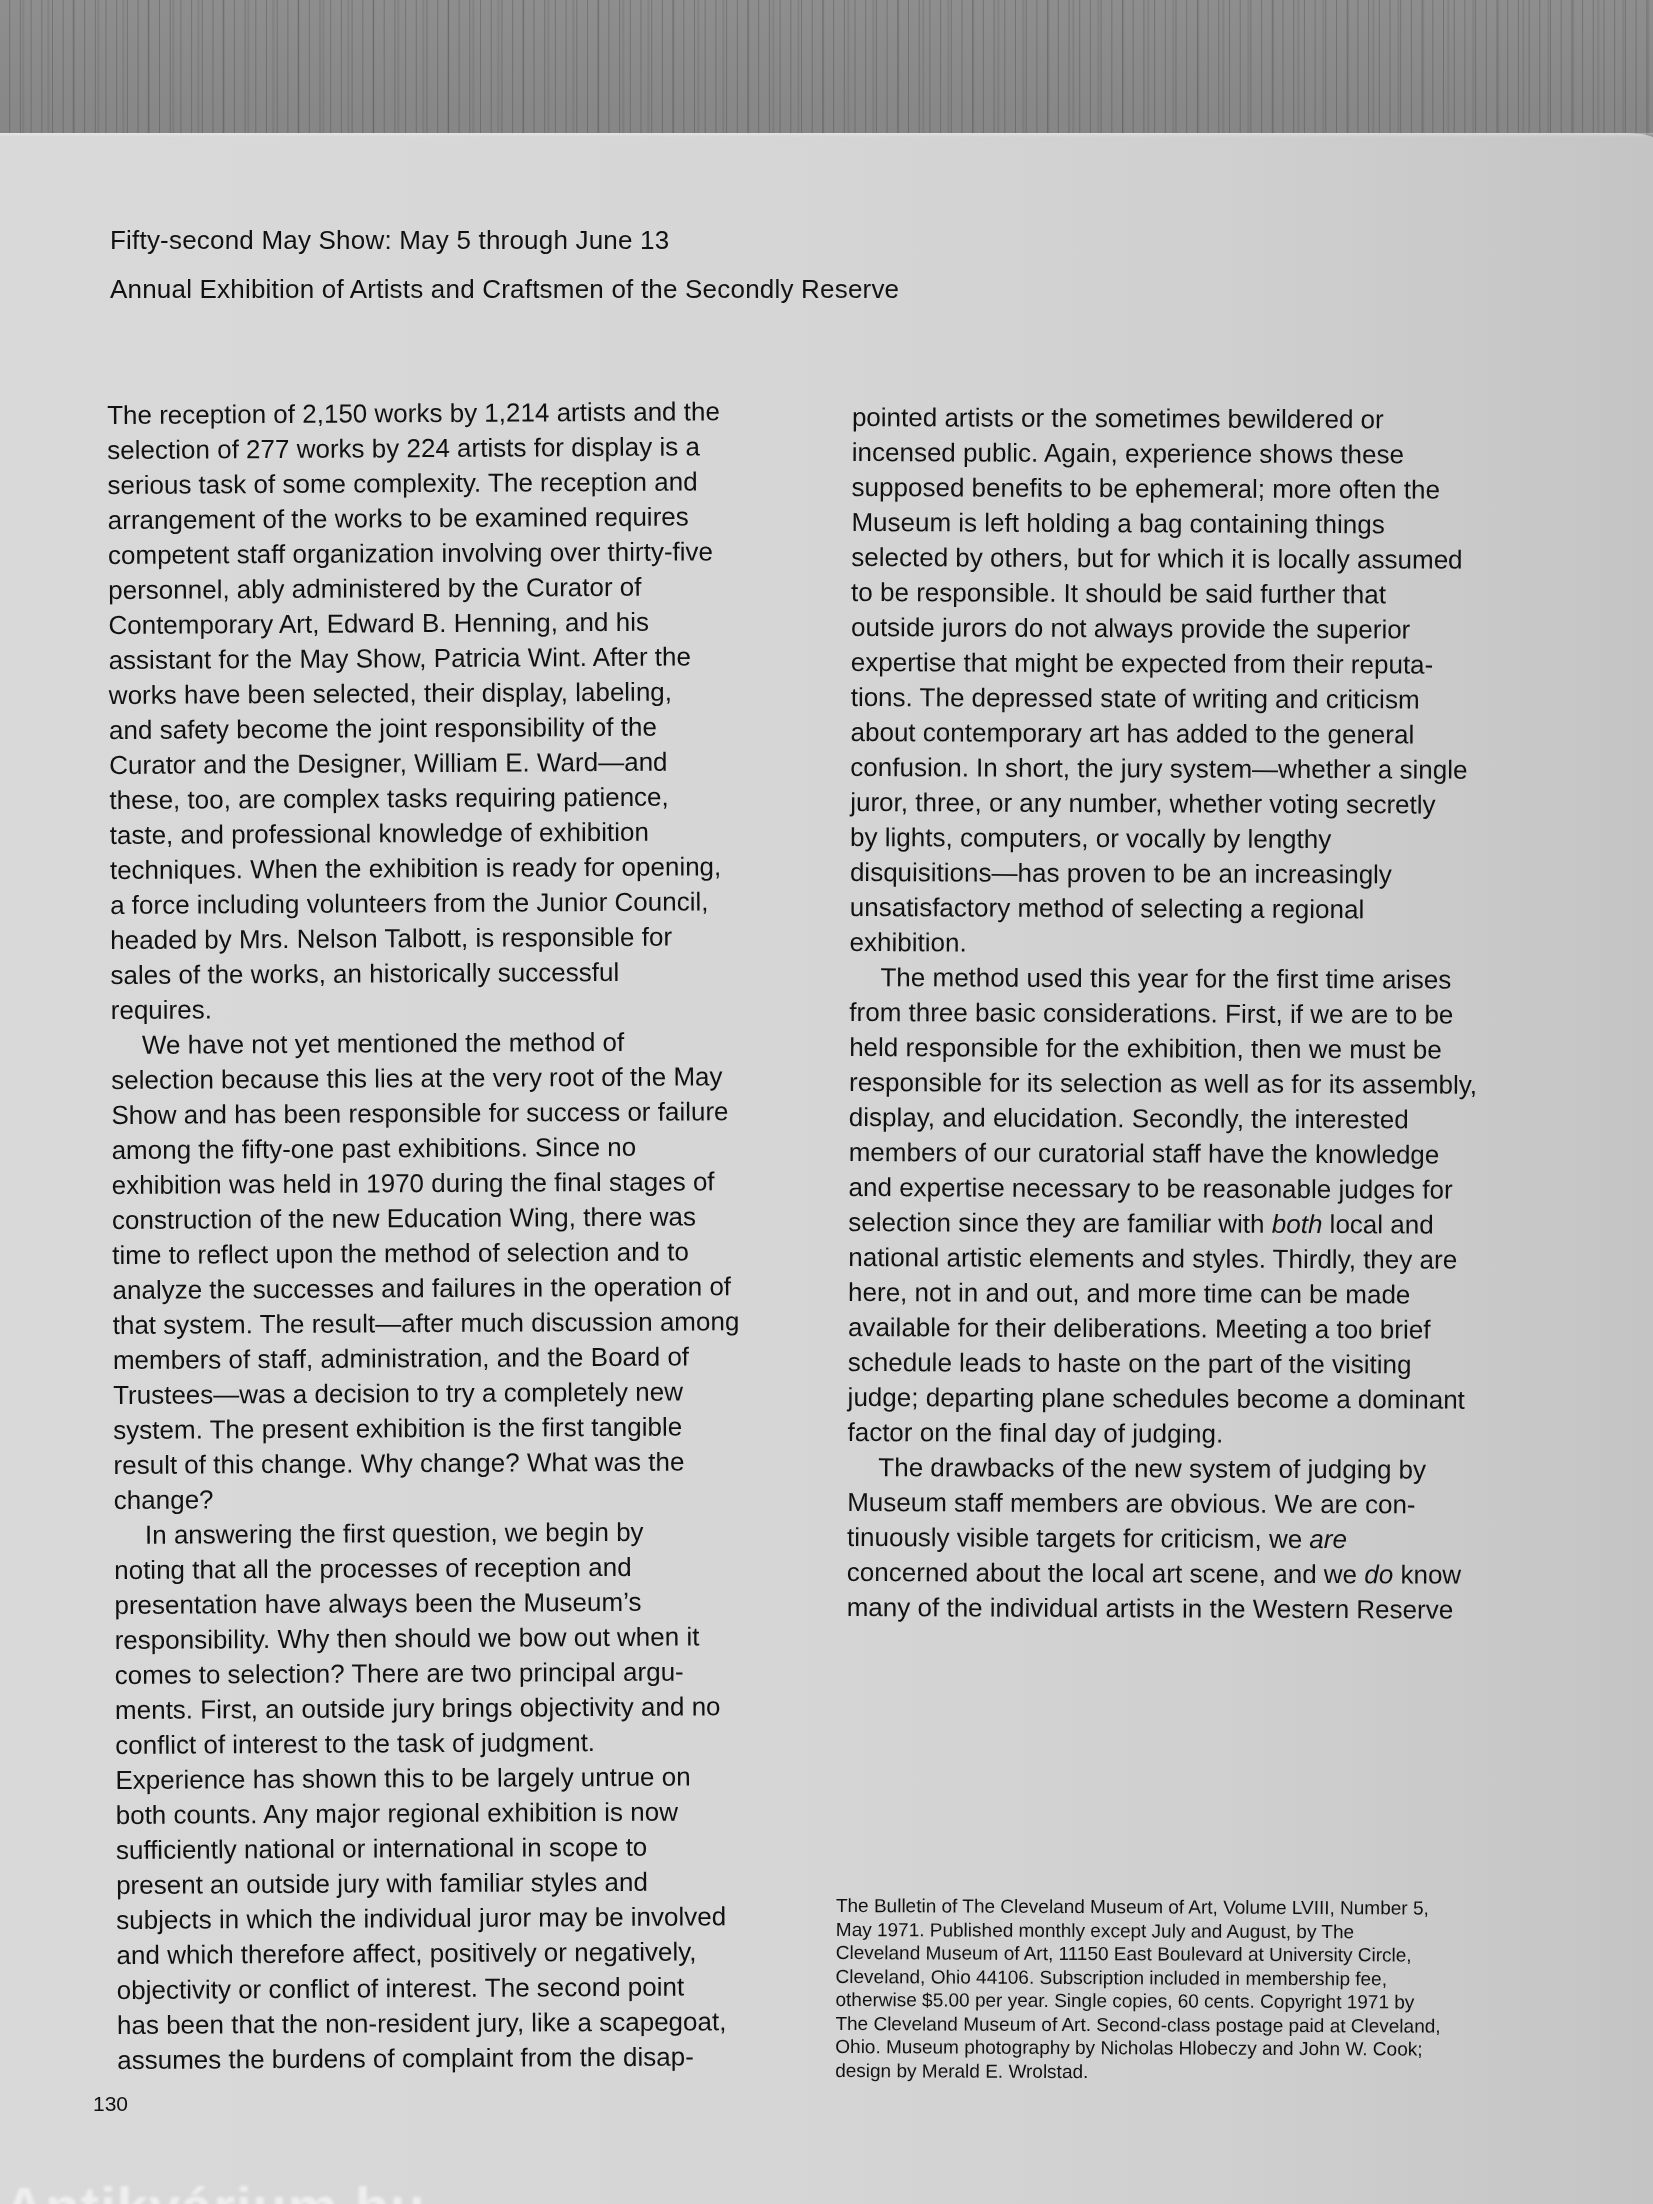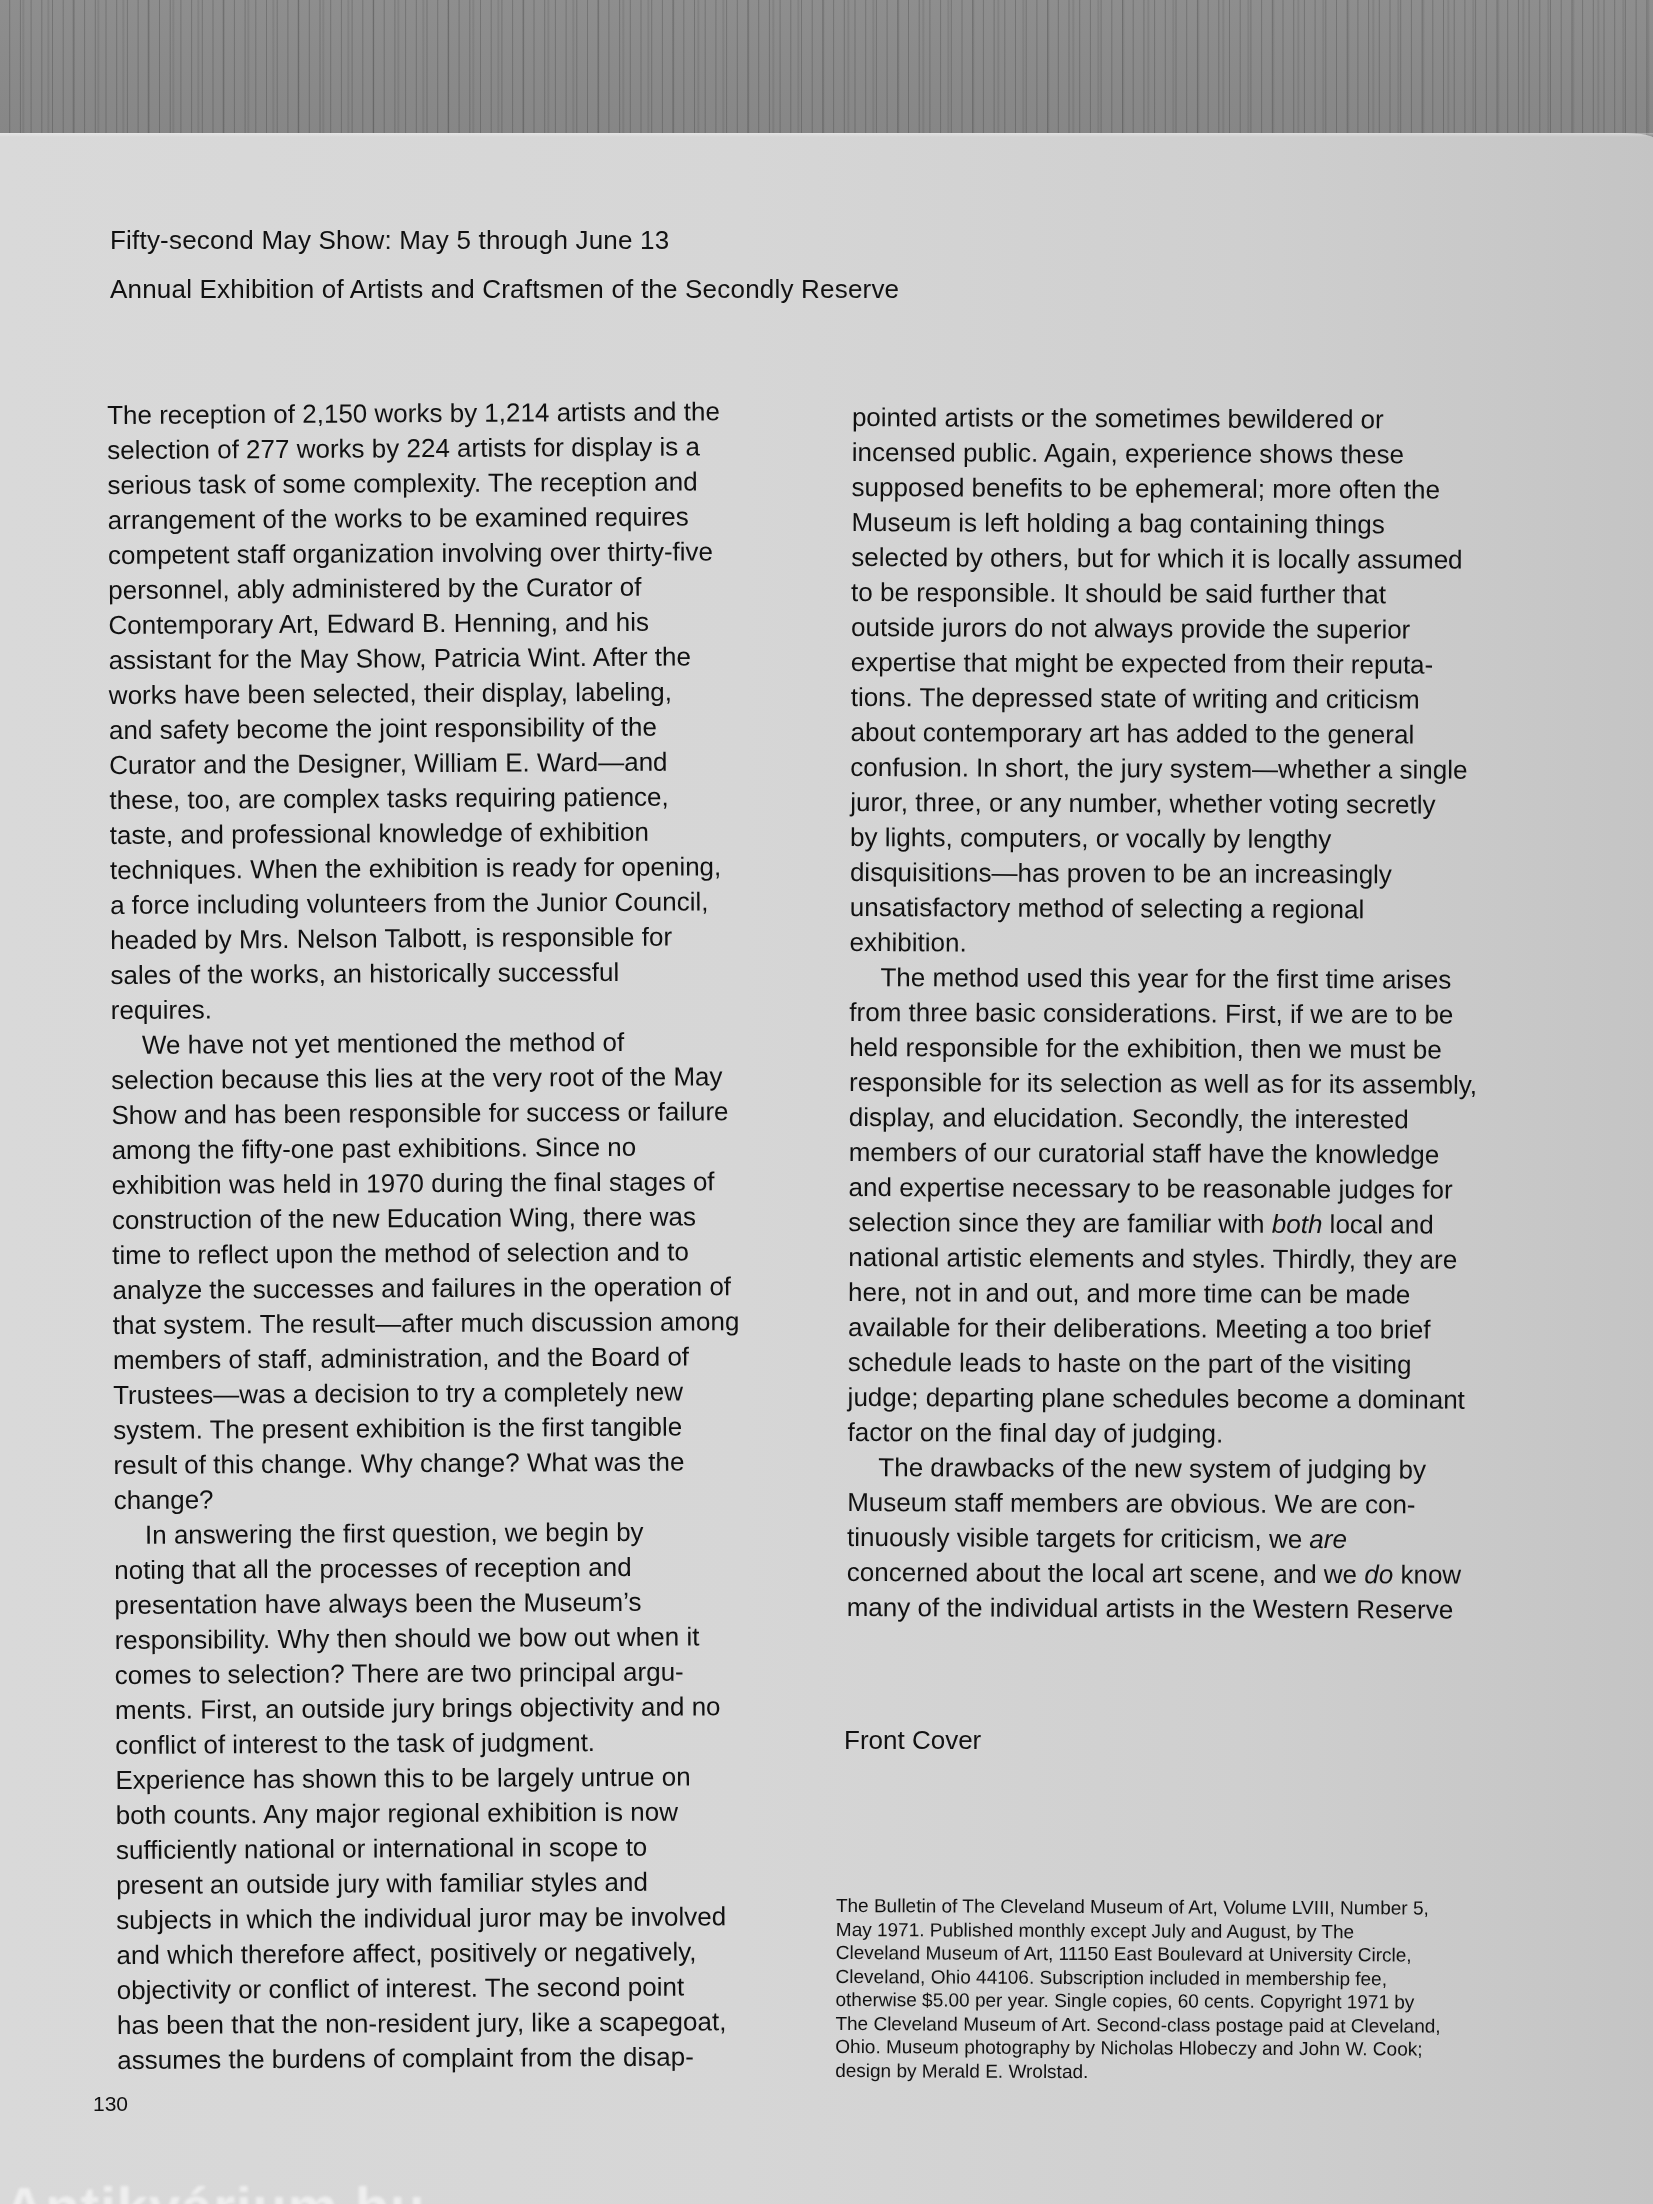--- a/index.html
+++ b/index.html
@@ -155,21 +155,20 @@
     <span class="ln ind"><span>The drawbacks of the new system of judging by</span></span>
     <span class="ln"><span>Museum staff members are obvious. We are con-</span></span>
     <span class="ln"><span>tinuously visible targets for criticism, we </span><i>are</i><span></span></span>
     <span class="ln"><span>concerned about the local art scene, and we </span><i>do</i><span> know</span></span>
     <span class="ln"><span>many of the individual artists in the Western Reserve</span></span>
   </div>
 
 <div class="page-num">130</div>
 
 <div class="cover-block">
-  <span class="label">Front Cover</span>
 </div>
 
 <div class="colophon" id="colophon">
     <span class="ln">The Bulletin of The Cleveland Museum of Art, Volume LVIII, Number 5,</span>
     <span class="ln">May 1971. Published monthly except July and August, by The</span>
     <span class="ln">Cleveland Museum of Art, 11150 East Boulevard at University Circle,</span>
     <span class="ln">Cleveland, Ohio 44106. Subscription included in membership fee,</span>
     <span class="ln">otherwise $5.00 per year. Single copies, 60 cents. Copyright 1971 by</span>
     <span class="ln">The Cleveland Museum of Art. Second-class postage paid at Cleveland,</span>
     <span class="ln">Ohio. Museum photography by Nicholas Hlobeczy and John W. Cook;</span>

